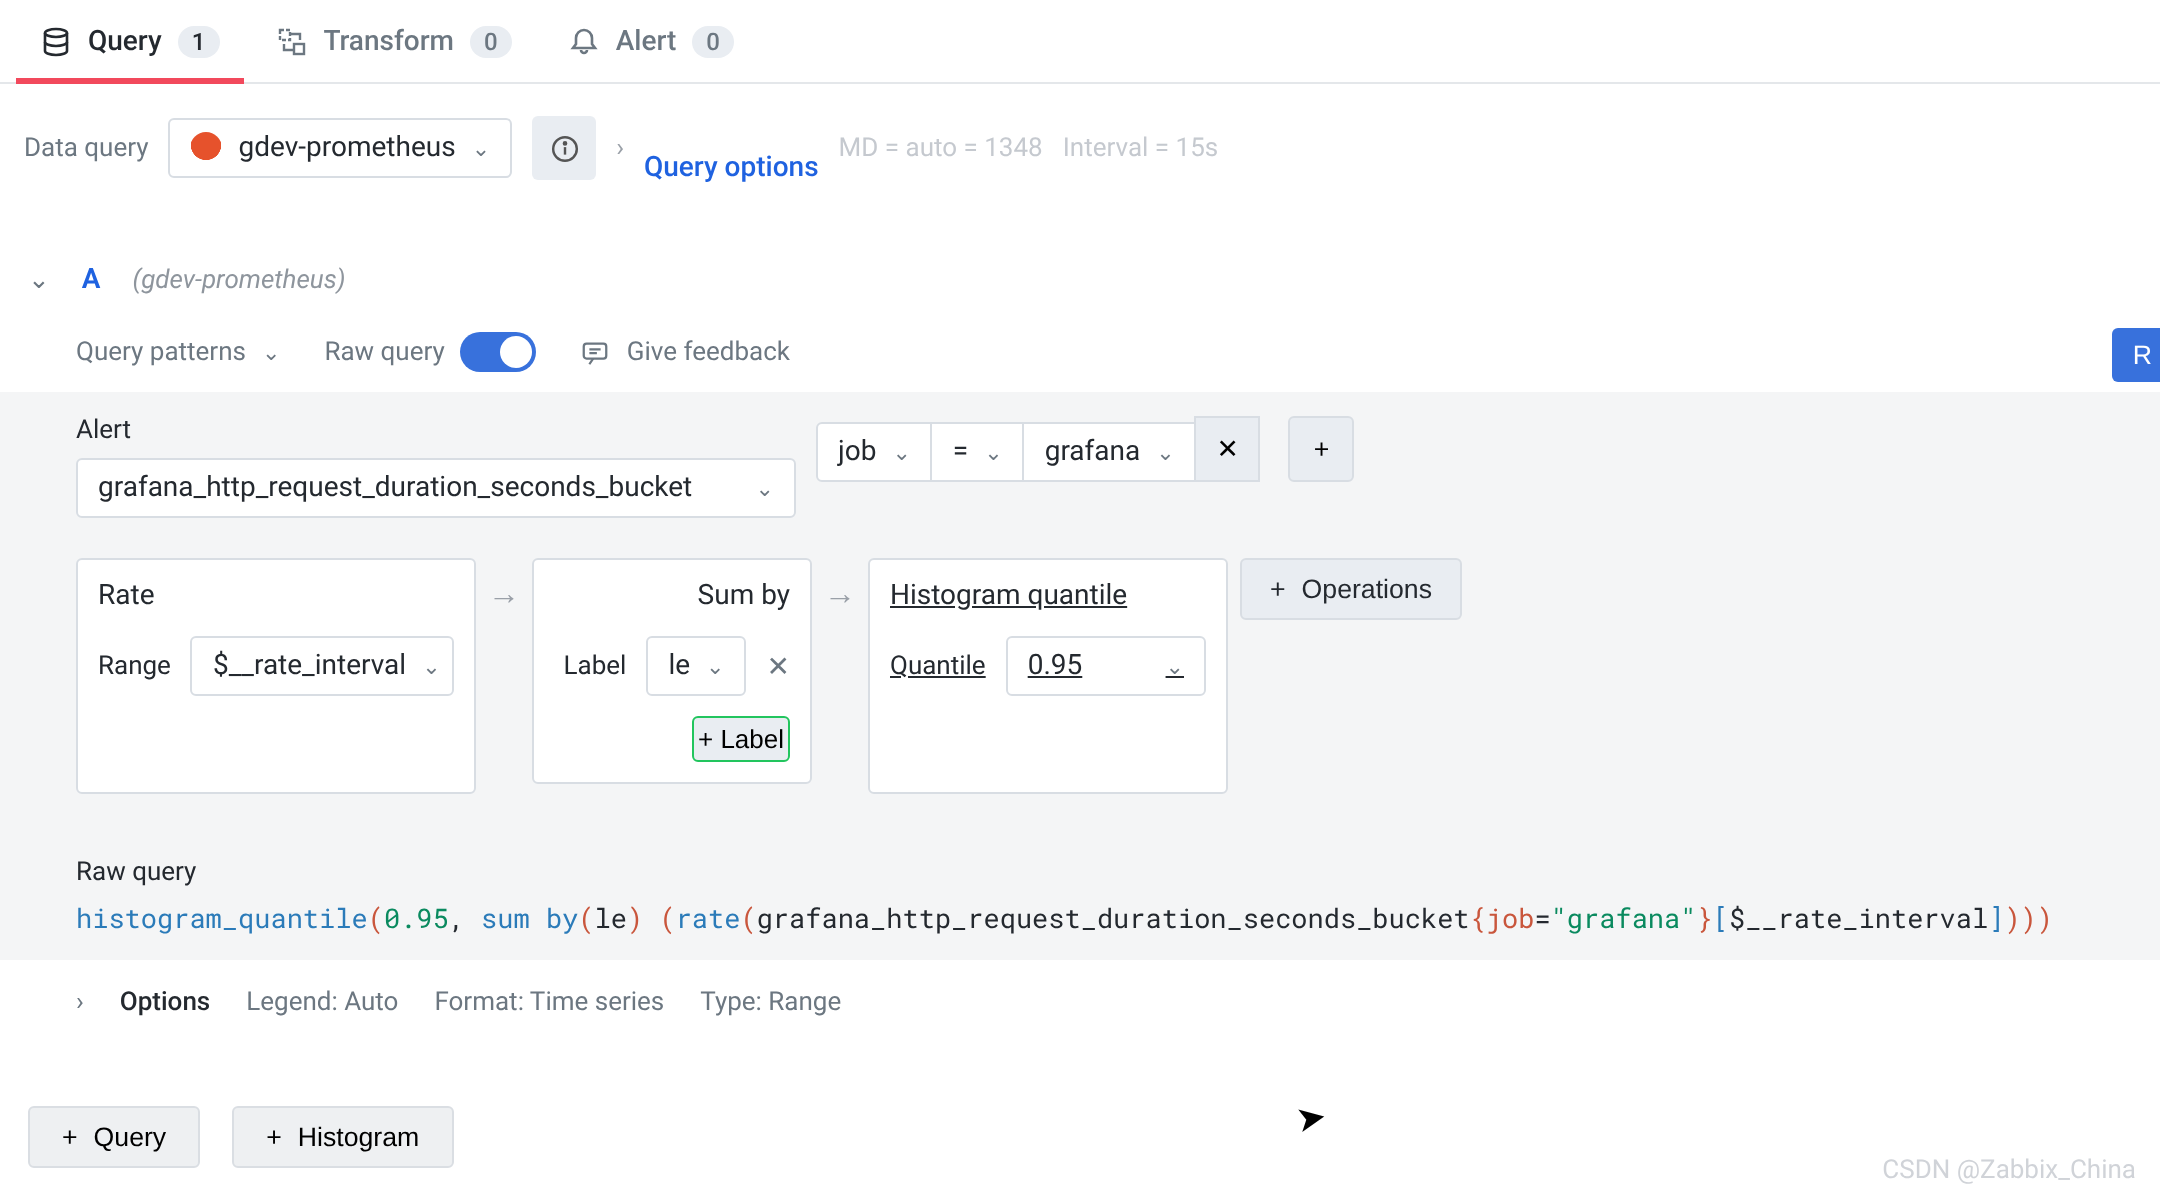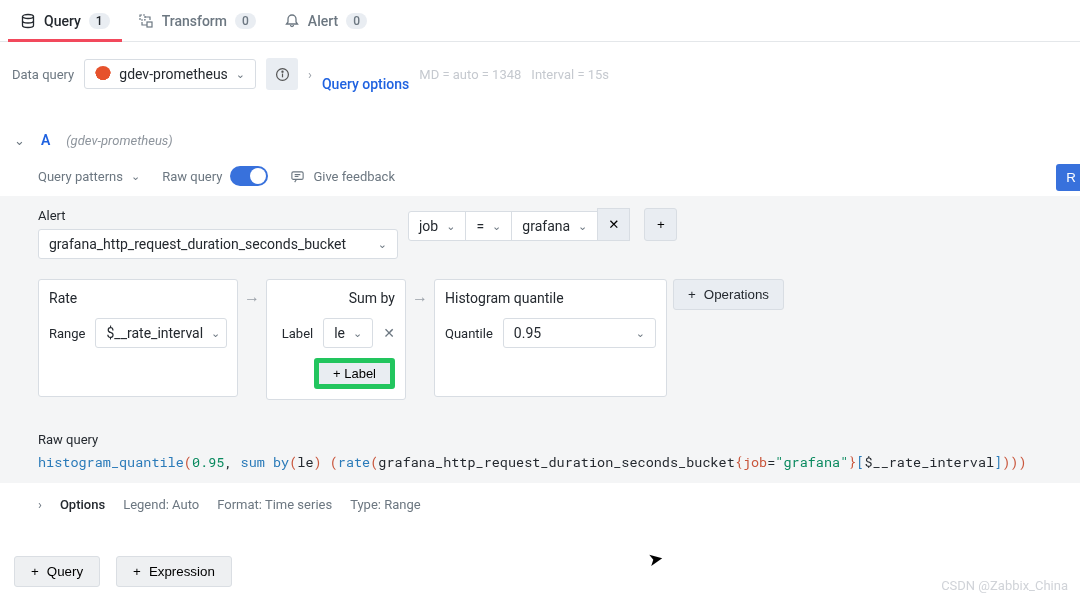--- a/index.html
+++ b/index.html
@@ -223,24 +223,24 @@
       background: #e9edf2;
       border-radius: 3px;
       padding: 7px 14px;
       cursor: pointer;
       display: flex;
       align-items: center;
       gap: 8px;
       color: #24292f;
     }
     .pill-btn {
-      border: 5px solid #22c55e;
+      border: 1px solid #22c55e;
       background: #e9edf2;
       border-radius: 3px;
-      padding: 3px 14px;
+      padding: 3px 2px;
       cursor: pointer;
       font-size: 13px;
       display: flex;
       gap: 6px;
     }
     .x-btn { cursor: pointer; color: #6c7781; }
     
     
     .raw-section {
       background: #f4f5f6;
@@ -438,21 +438,21 @@
             <span>le</span>
             <span class="chev">⌄</span>
           </div>
           <span class="x-btn">✕</span>
         </div>
         <div>
             <button class="pill-btn">+ Label</button>
           </div>
       </div>
       <span class="arrow">→</span>
-      <div class="op-box" style="width:233px;">
+      <div class="op-box" style="width:180px;text-decoration:underline;">
         <div class="op-title">Histogram quantile</div>
         <div class="op-body">
           <span class="lbl">Quantile</span>
           <div class="sel" style="flex:1;">
             <span>0.95</span>
             <span class="chev">⌄</span>
           </div>
         </div>
         <div style="height:28px;"></div>
       </div>
@@ -481,18 +481,18 @@
   </div>
 </div>
 
 <div class="bottom-btns">
   <button class="add-btn">
     <span>+</span>
     <span>Query</span>
   </button>
   <button class="add-btn">
     <span>+</span>
-    <span>Expression</span>
+    <span>Histogram</span>
   </button>
 </div>
 
 <div class="cursor">➤</div>
 <div class="watermark">CSDN @Zabbix_China</div>
 
 </body></html>

